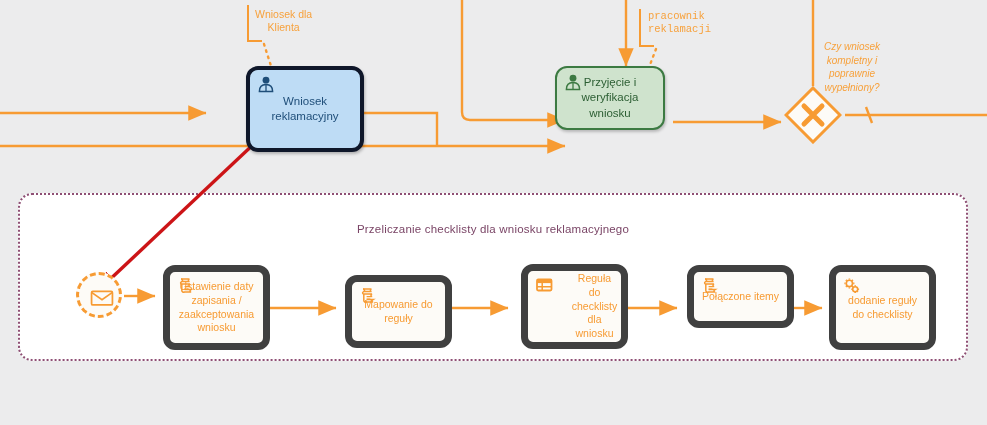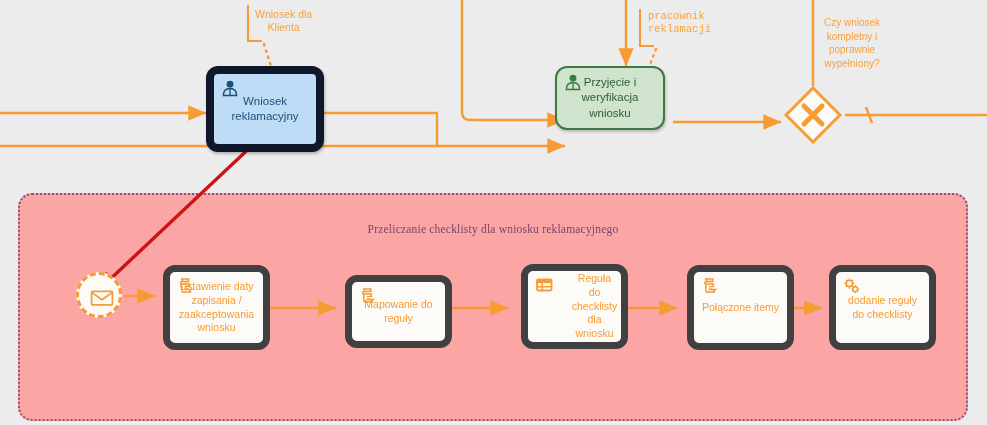--- a/index.html
+++ b/index.html
@@ -25,26 +25,25 @@
     height: 425px;
   }
   svg.layer { pointer-events: none; }
 
   
   .subprocess {
     position: absolute;
     left: 18px;
     top: 193px;
     width: 950px;
-    height: 228px;
-    background: #fca5a5;
+    height: 168px;
+    background: #ffffff;
     border: 2px dotted #8e4f74;
     border-radius: 14px;
     box-sizing: border-box;
-    font-family: Liberation Serif, serif;
   }
   .subprocess-title {
     position: absolute;
     left: 0;
     top: 28px;
     width: 100%;
     text-align: center;
     font-size: 11.5px;
     color: #7a4566;
     letter-spacing: .2px;
@@ -70,24 +69,25 @@
     position: absolute;
     left: 6px;
     top: 4px;
     width: 20px;
     height: 20px;
   }
 
   
   .task.blue {
     background: #bedcf5;
-    border: 8px solid #0f172a;
+    border: 4px solid #0f172a;
     color: #1f4e79;
     font-size: 11.5px;
     box-shadow: 1px 2px 3px rgba(0,0,0,.25);
+    margin-left: 40px;
   }
   
   .task.green {
     background: #cfe3cd;
     border: 2px solid #3c7a42;
     color: #2c5e33;
     font-size: 11.5px;
     box-shadow: 1px 2px 3px rgba(0,0,0,.22);
   }
   
@@ -225,21 +225,21 @@
 
   <div class="flow-label" style="left:648px; top:10px;font-family:Liberation Mono, monospace;">pracownik
 reklamacji</div>
 
   <div class="gateway">
     <svg viewBox="0 0 58 58" width="58" height="58">
       <path d="M29,2 L56,29 L29,56 L2,29 Z" fill="#fdfbf7" stroke="#f79b33" stroke-width="3"></path>
       <path d="M20,20 L38,38 M38,20 L20,38" stroke="#f79b33" stroke-width="5" stroke-linecap="round"></path>
     </svg>
   </div>
-  <div class="gateway-label" style="left:806px; top:16px; width:92px;">Czy wniosek
+  <div class="gateway-label" style="left:806px; top:40px; width:92px;font-style:italic;">Czy wniosek
 kompletny i
 poprawnie
 wypełniony?</div>
 
   <div class="start-event">
     <svg viewBox="0 0 46 46" width="40" height="40" style="position:absolute;left:3px;top:3px;">
       <rect x="11" y="15.5" width="24" height="15.5" rx="1.5" fill="none" stroke="#f79b33" stroke-width="2"></rect>
       <path d="M11,16.5 L23,25 L35,16.5" fill="none" stroke="#f79b33" stroke-width="2"></path>
     </svg>
 
@@ -279,21 +279,21 @@
         <rect x="3" y="4.5" width="14.5" height="11" rx="1.2" fill="none" stroke="#f79b33" stroke-width="1.8"></rect>
         <rect x="3" y="4.5" width="14.5" height="3.6" fill="#f79b33"></rect>
         <path d="M8.2,8.1 L8.2,15.5 M3,11.8 L17.5,11.8" stroke="#f79b33" stroke-width="1.5"></path>
       </svg>
     </span>
     <span class="label">Reguła do
 checklisty dla
 wniosku</span>
   </div>
 
-  <div class="task orange" style="left:687px; top:265px; width:107px; height:85px;">
+  <div class="task orange" style="left:687px; top:265px; width:107px; height:63px;">
     <span class="type-icon">
       <svg viewBox="0 0 20 20" width="20" height="20">
         <path d="M5,3 C7,3 7,5 5.6,5.6 C4.2,6.3 4.2,8 5.8,8 L14,8 C12.6,8.7 12.6,10.4 14.2,10.4" fill="none" stroke="#f79b33" stroke-width="1.5"></path>
         <path d="M5,3 L13.4,3 C12,3.7 12,5.4 13.6,5.4 L5.6,5.4" fill="none" stroke="#f79b33" stroke-width="1.5"></path>
         <path d="M5.8,8 L5.8,14.6 C5.8,16 7.4,16.6 8.4,16 L15.2,16 C13.6,16 13.6,14.4 15,13.6 L8.6,13.6" fill="none" stroke="#f79b33" stroke-width="1.5"></path>
         <path d="M8.6,10.6 L13.6,10.6 M8.6,13 L12.4,13" stroke="#f79b33" stroke-width="1.2"></path>
       </svg>
     </span>
     <span class="label">Połączone itemy</span>
   </div>

